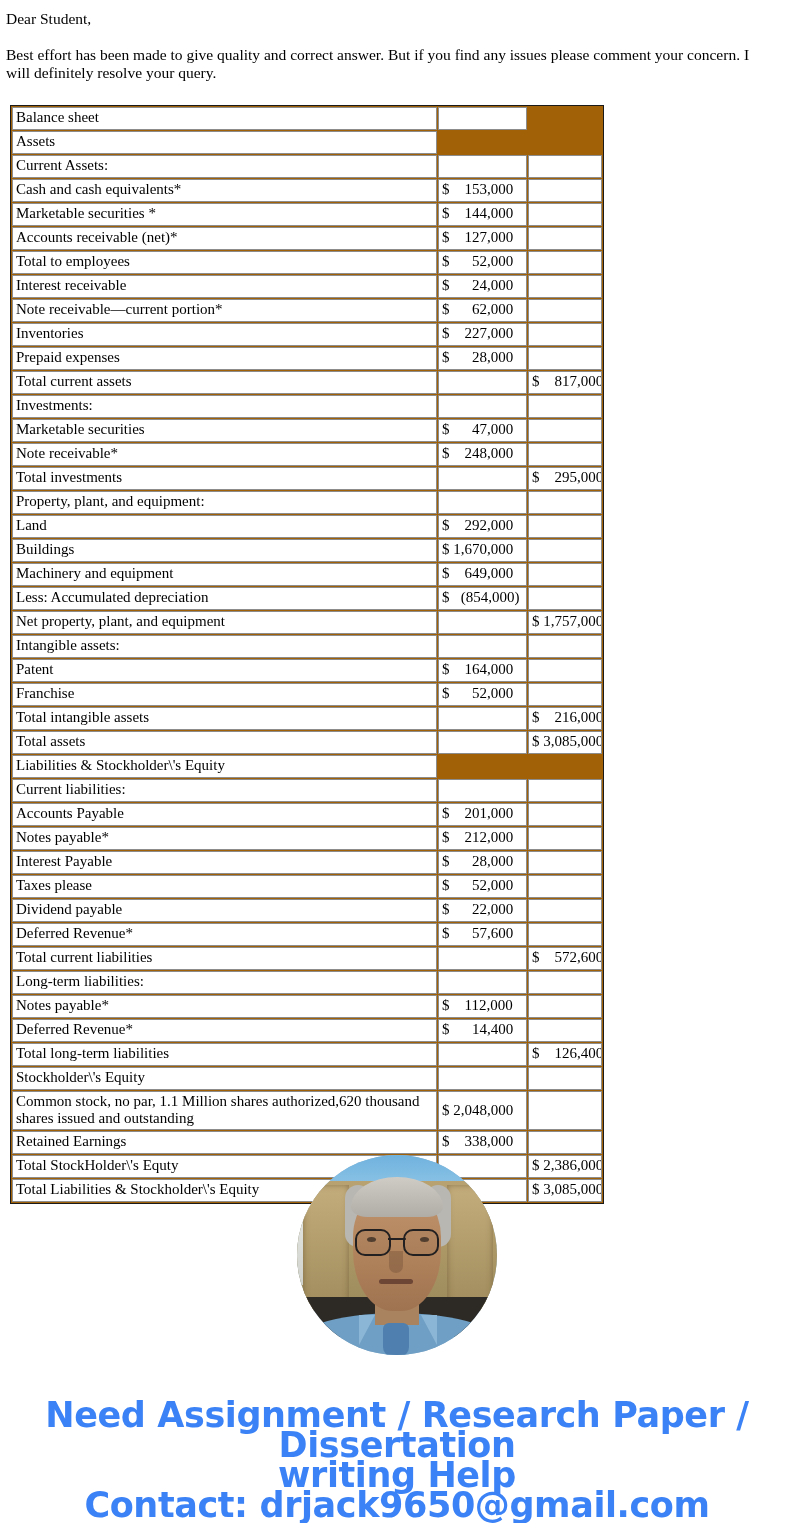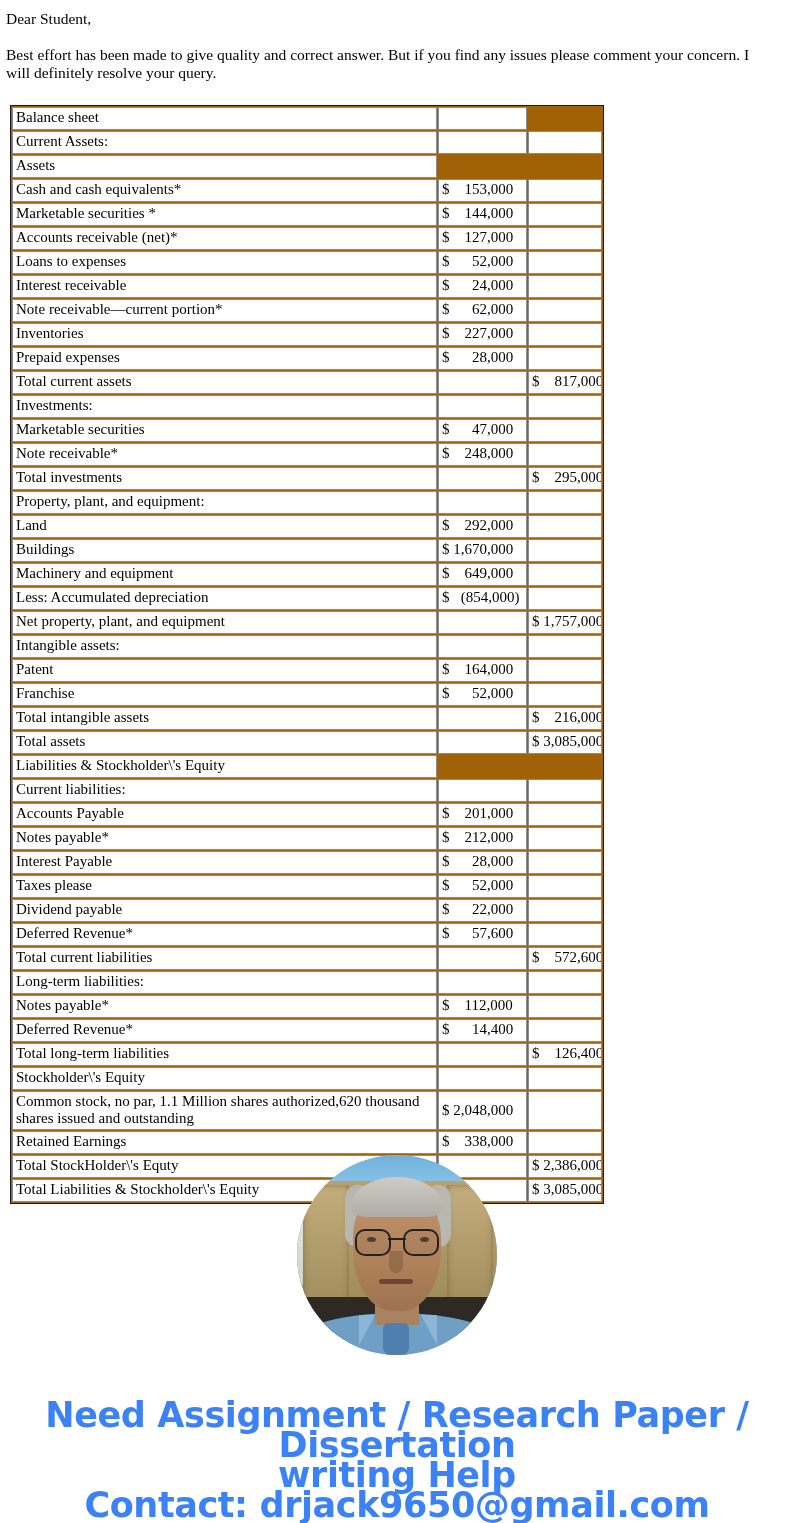--- a/index.html
+++ b/index.html
@@ -267,44 +267,44 @@
 </div>
 
 <div class="sheet-wrap">
   <table class="balance">
     <tbody id="bs-body">
         <tr>
           <td class="c1">Balance sheet</td>
           <td class="c2 num"></td>
         </tr>
         <tr>
+          <td class="c1" colspan="1">Assets</td>
+        </tr>
+        <tr>
           <td class="c1">Current Assets:</td>
           <td class="c2 num"></td>
           <td class="c3 num"></td>
-        </tr>
-        <tr>
-          <td class="c1" colspan="1">Assets</td>
         </tr>
         <tr>
           <td class="c1">Cash and cash equivalents*</td>
           <td class="c2 num">$    153,000</td>
           <td class="c3 num"></td>
         </tr>
         <tr>
           <td class="c1">Marketable securities *</td>
           <td class="c2 num">$    144,000</td>
           <td class="c3 num"></td>
         </tr>
         <tr>
           <td class="c1">Accounts receivable (net)*</td>
           <td class="c2 num">$    127,000</td>
           <td class="c3 num"></td>
         </tr>
         <tr>
-          <td class="c1">Loans to expenses</td>
+          <td class="c1">Total to employees</td>
           <td class="c2 num">$      52,000</td>
           <td class="c3 num"></td>
         </tr>
         <tr>
           <td class="c1">Interest receivable</td>
           <td class="c2 num">$      24,000</td>
           <td class="c3 num"></td>
         </tr>
         <tr>
           <td class="c1">Note receivable—current portion*</td>

